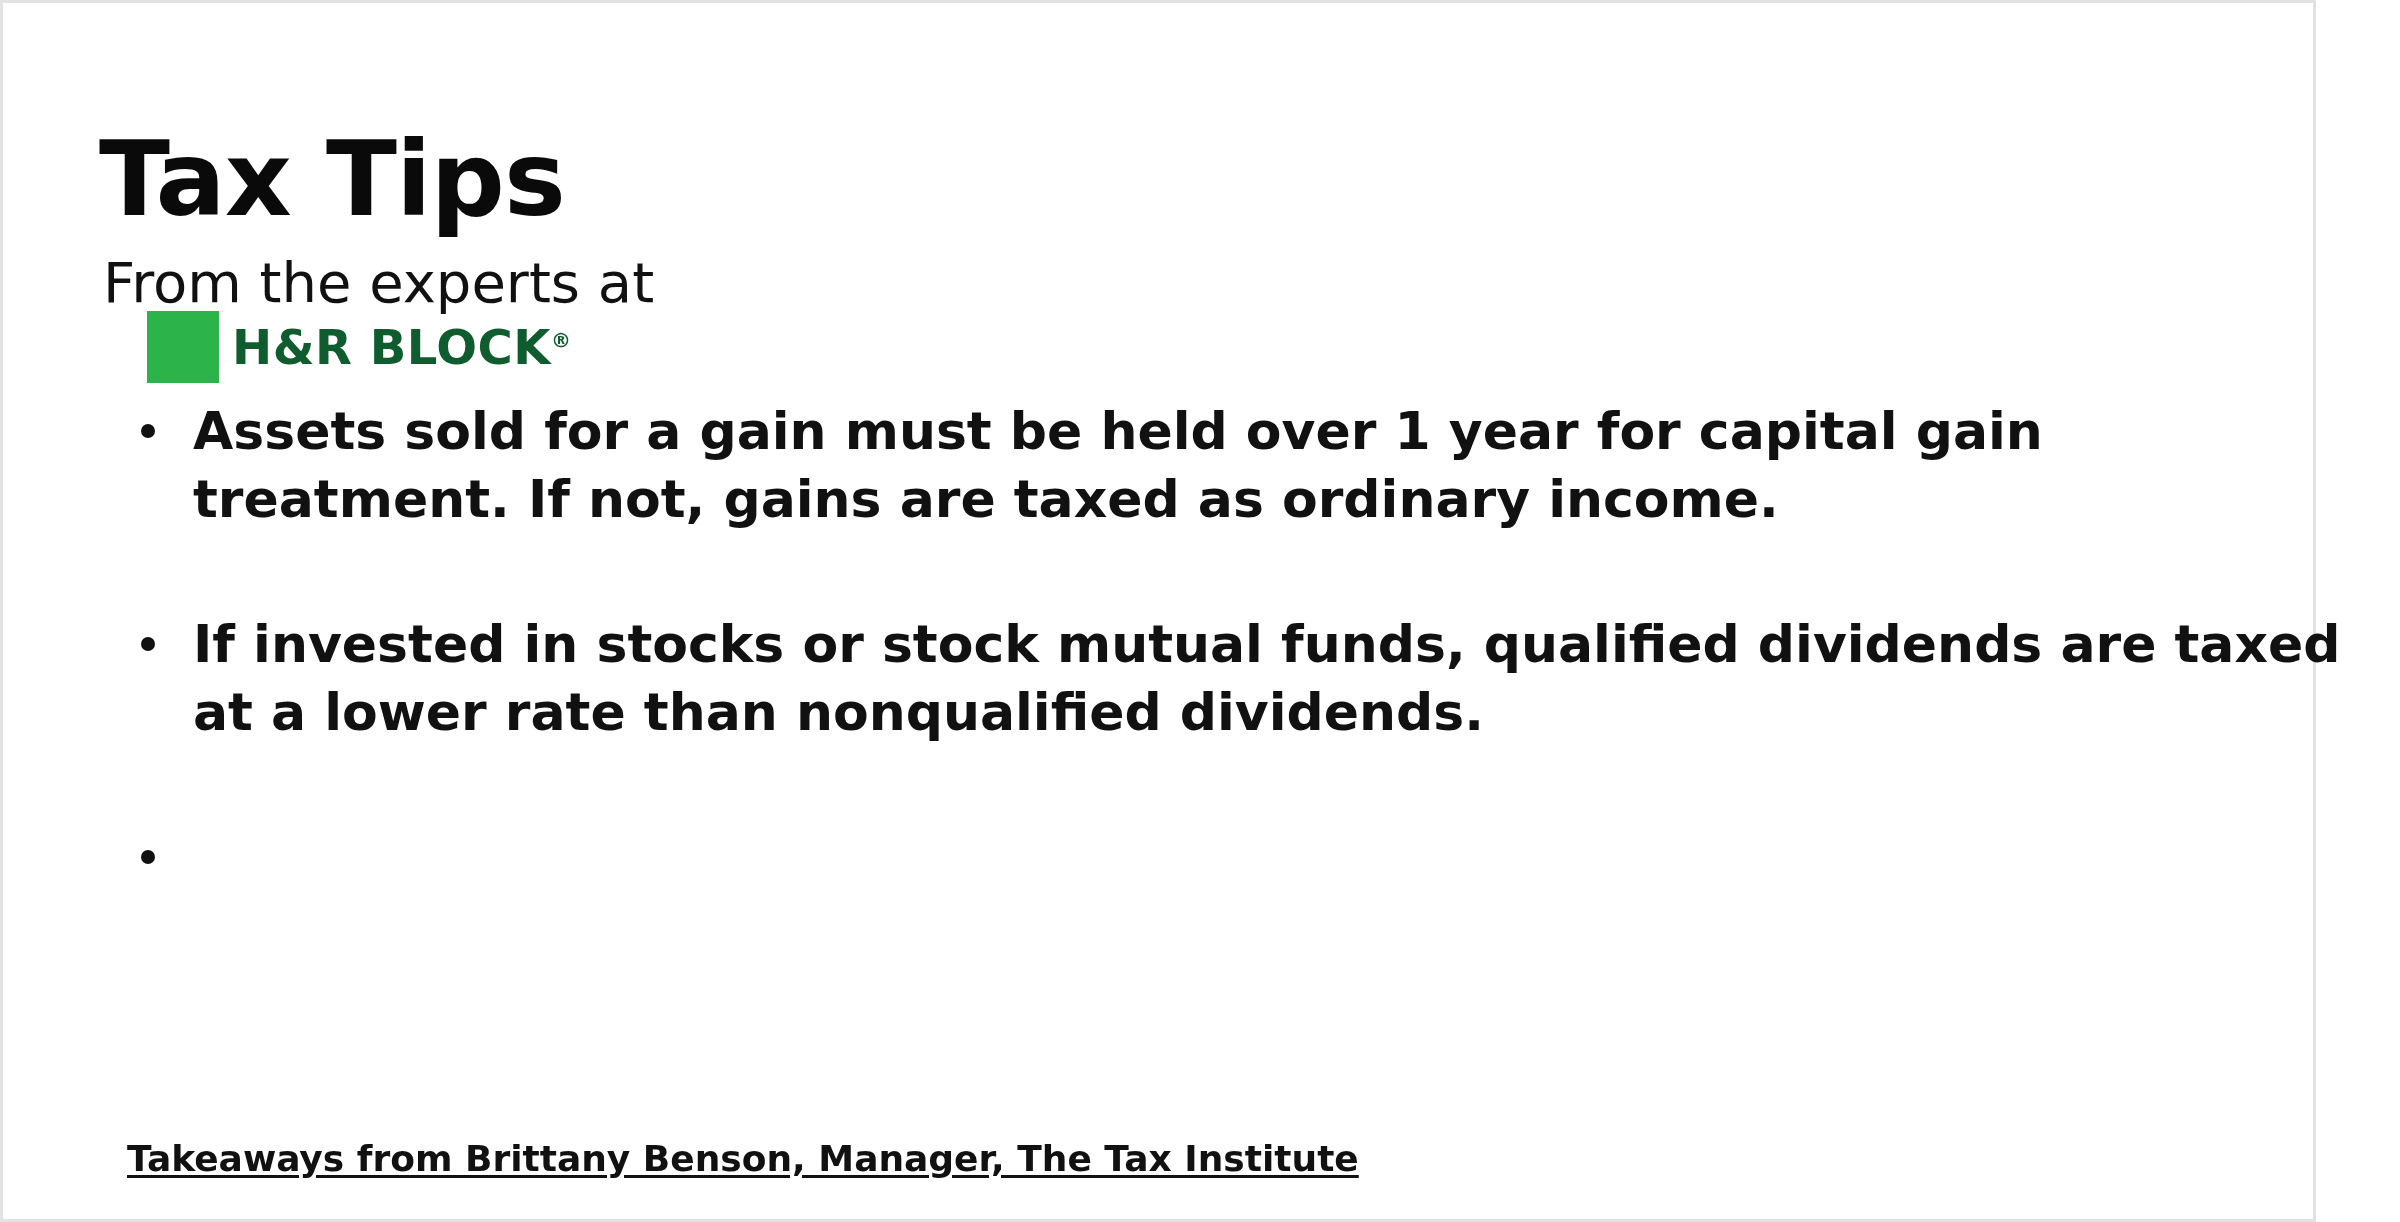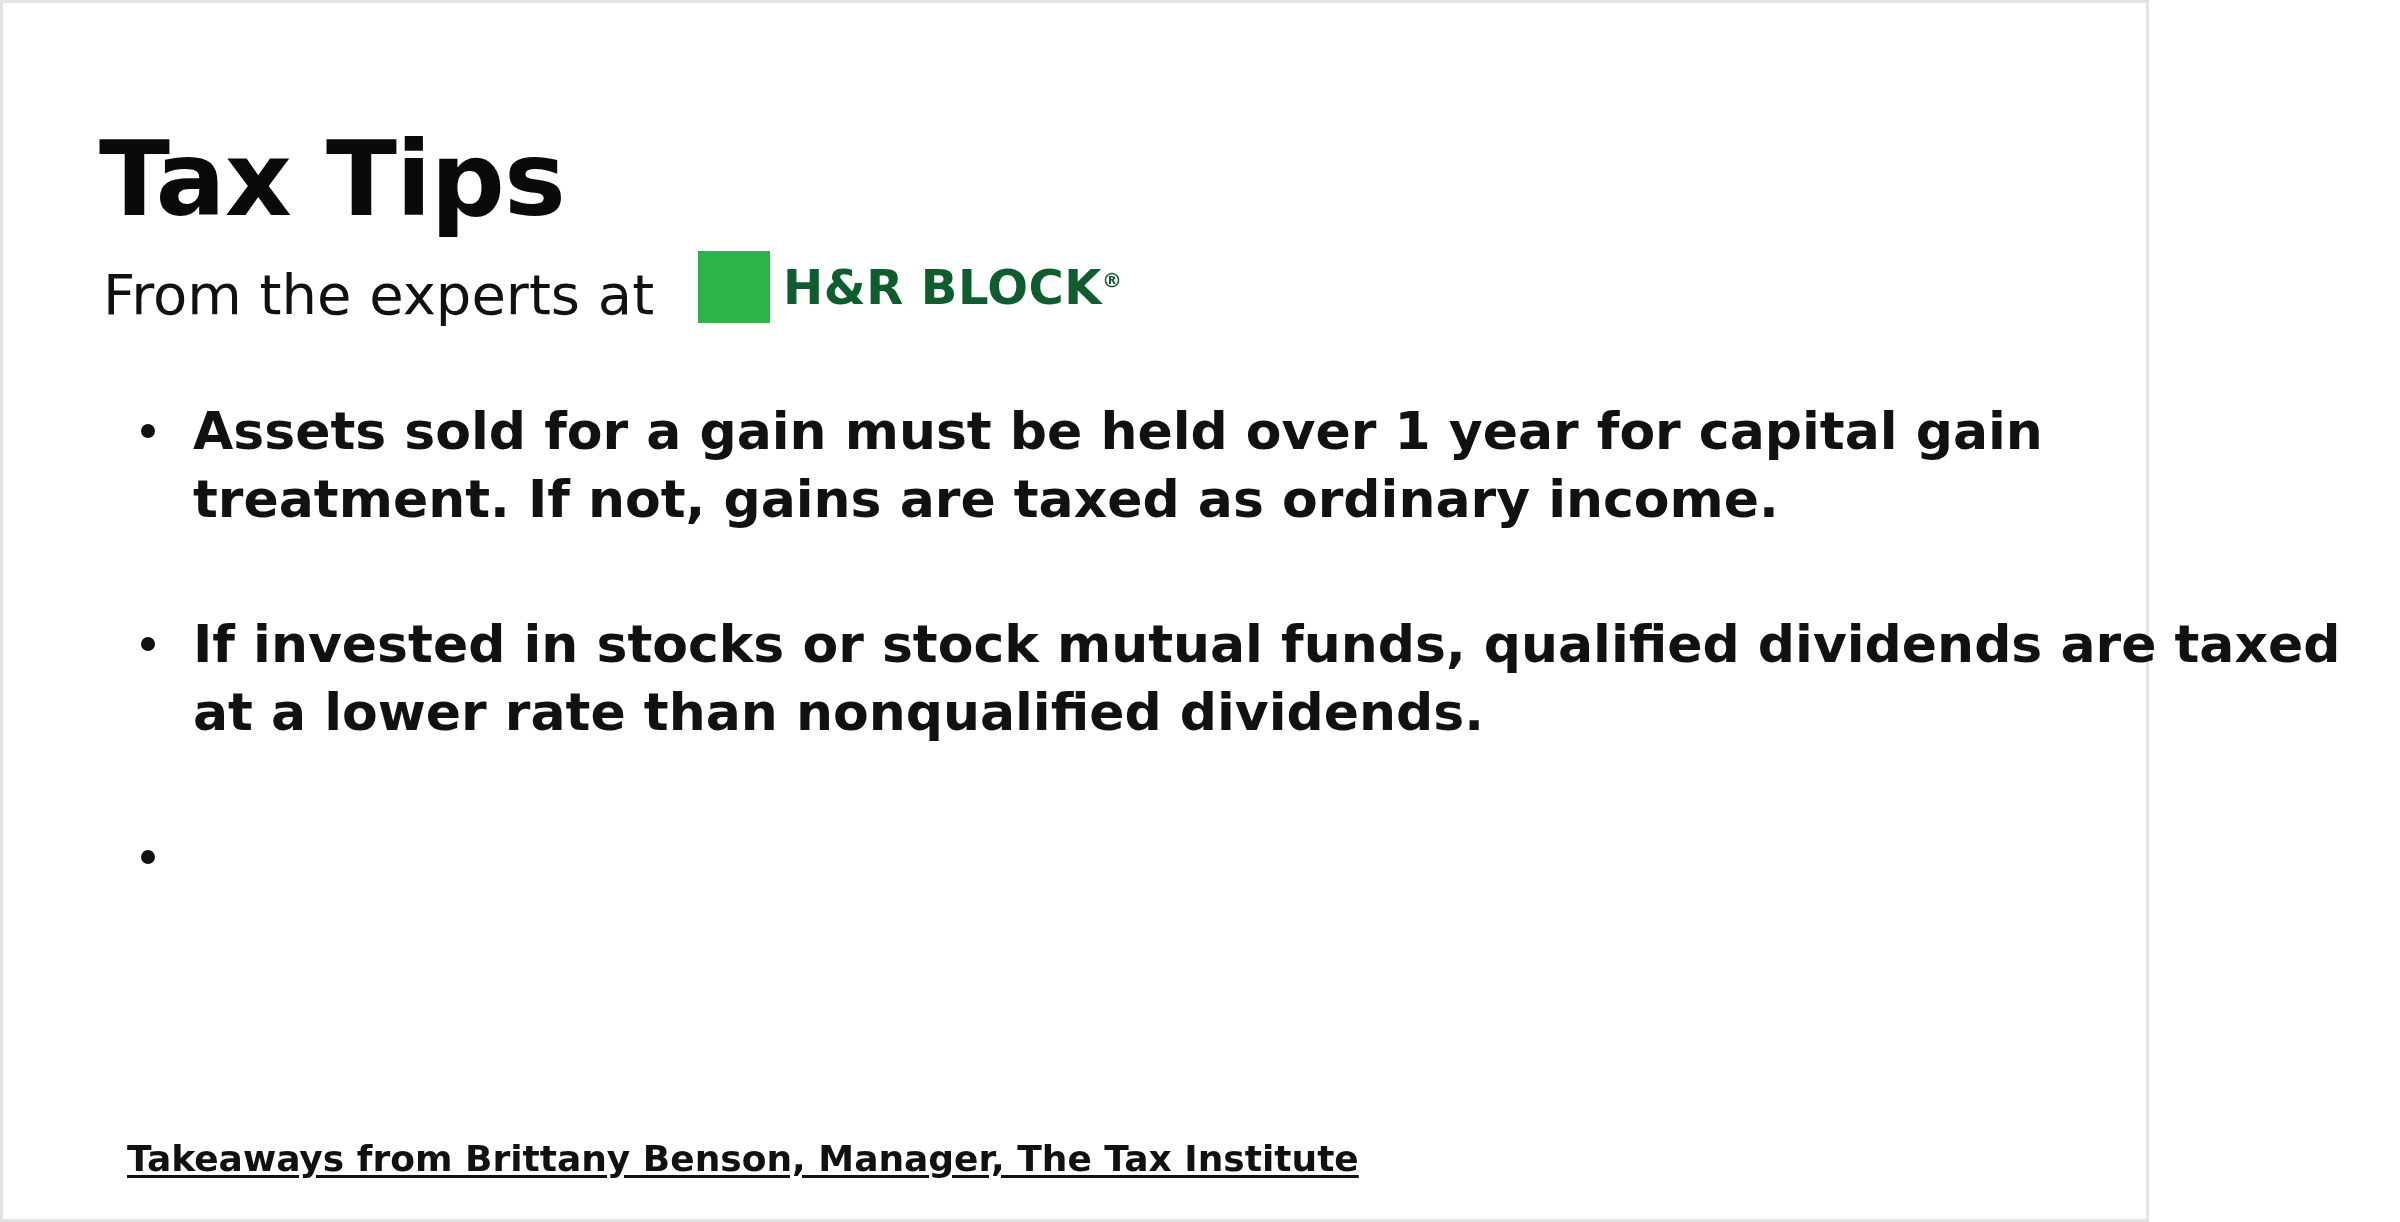--- a/index.html
+++ b/index.html
@@ -10,21 +10,21 @@
   body {
     width: 2400px;
     height: 1222px;
     font-family: "DejaVu Sans", "Liberation Sans", sans-serif;
     color: #000000;
     overflow: hidden;
   }
   .slide {
     position: relative;
     box-sizing: border-box;
-    width: 2149px;
+    width: 2316px;
     height: 1222px;
     background: #ffffff;
     border: 3px solid #e2e2e2;
     padding: 0;
   }
   .content {
     position: absolute;
     left: 0;
     top: 0;
     width: 2400px;
@@ -36,24 +36,25 @@
     top: 52px;
     font-size: 104px;
     font-weight: 700;
     letter-spacing: -1px;
     line-height: 1.05;
     color: #0a0a0a;
   }
   .subtitle-row {
     position: absolute;
     left: 100px;
-    top: 240px;
+    top: 252px;
     display: flex;
-    align-items: flex-end;
+    align-items: flex-start;
     height: 80px;
+    flex-direction: column;
   }
   .subtitle-text {
     font-size: 56px;
     font-weight: 400;
     color: #111111;
     line-height: 1;
   }
   .logo {
     display: flex;
     align-items: center;

